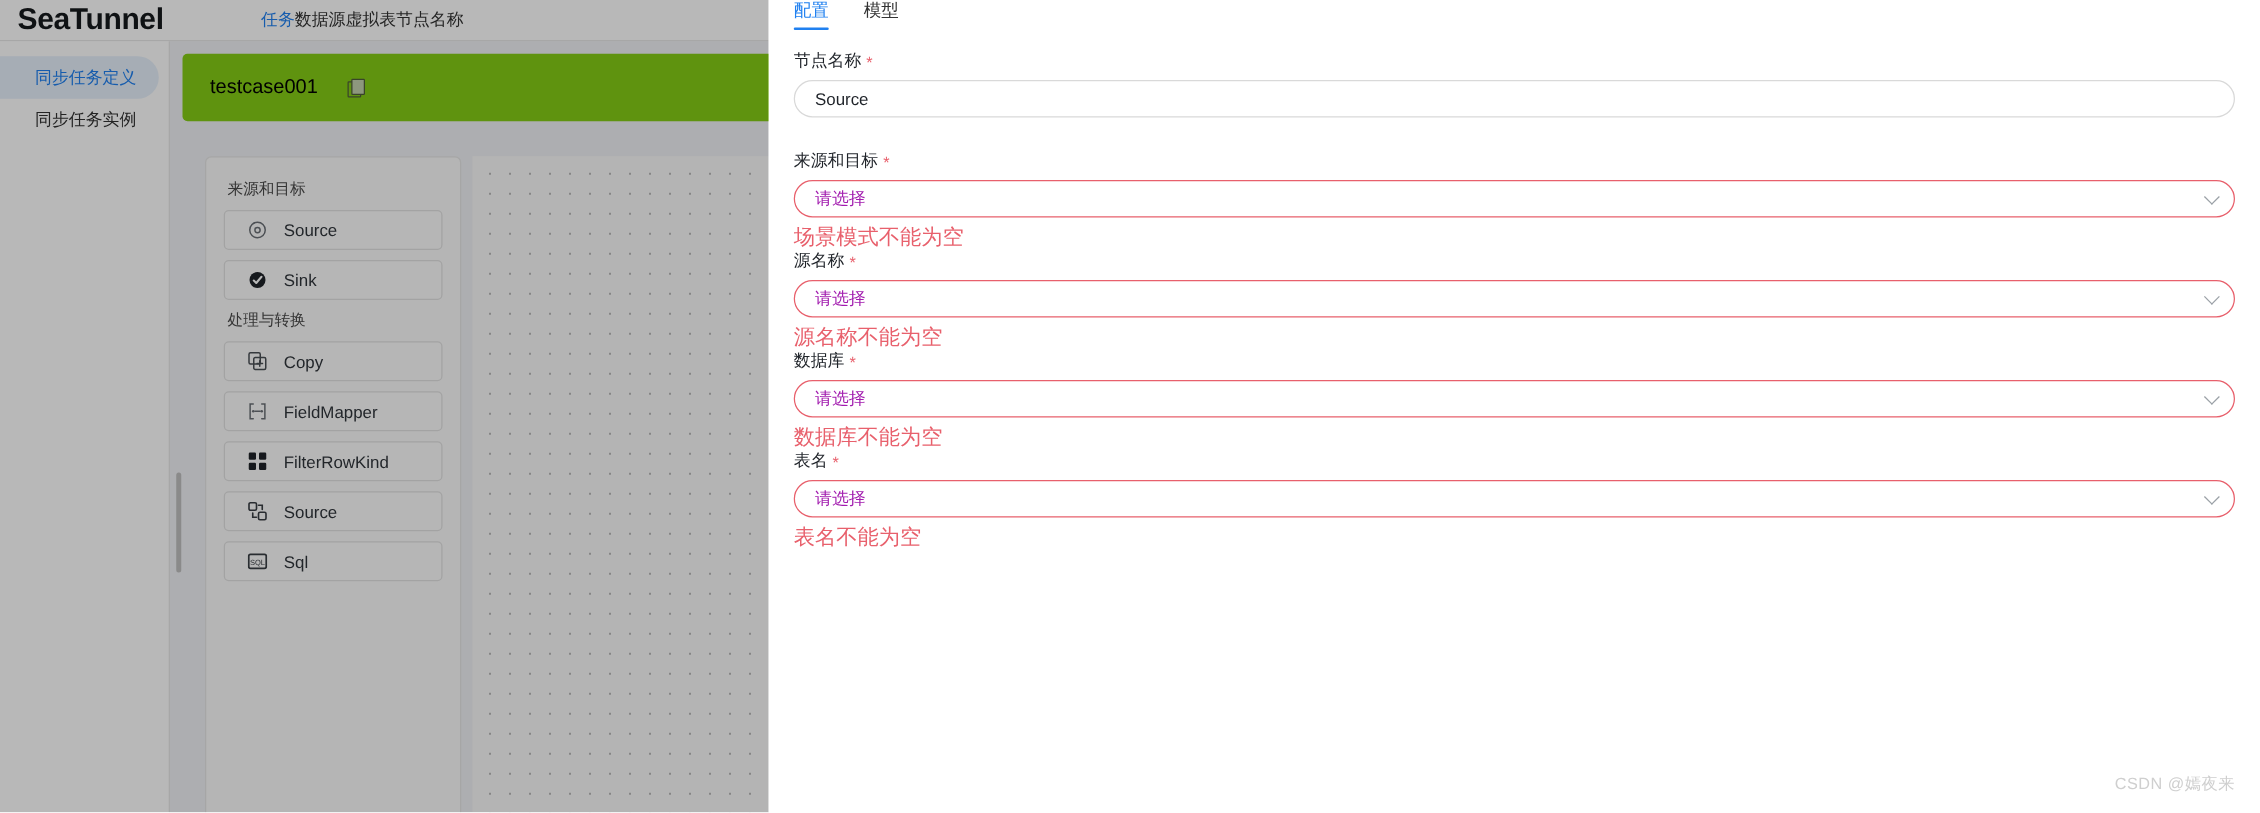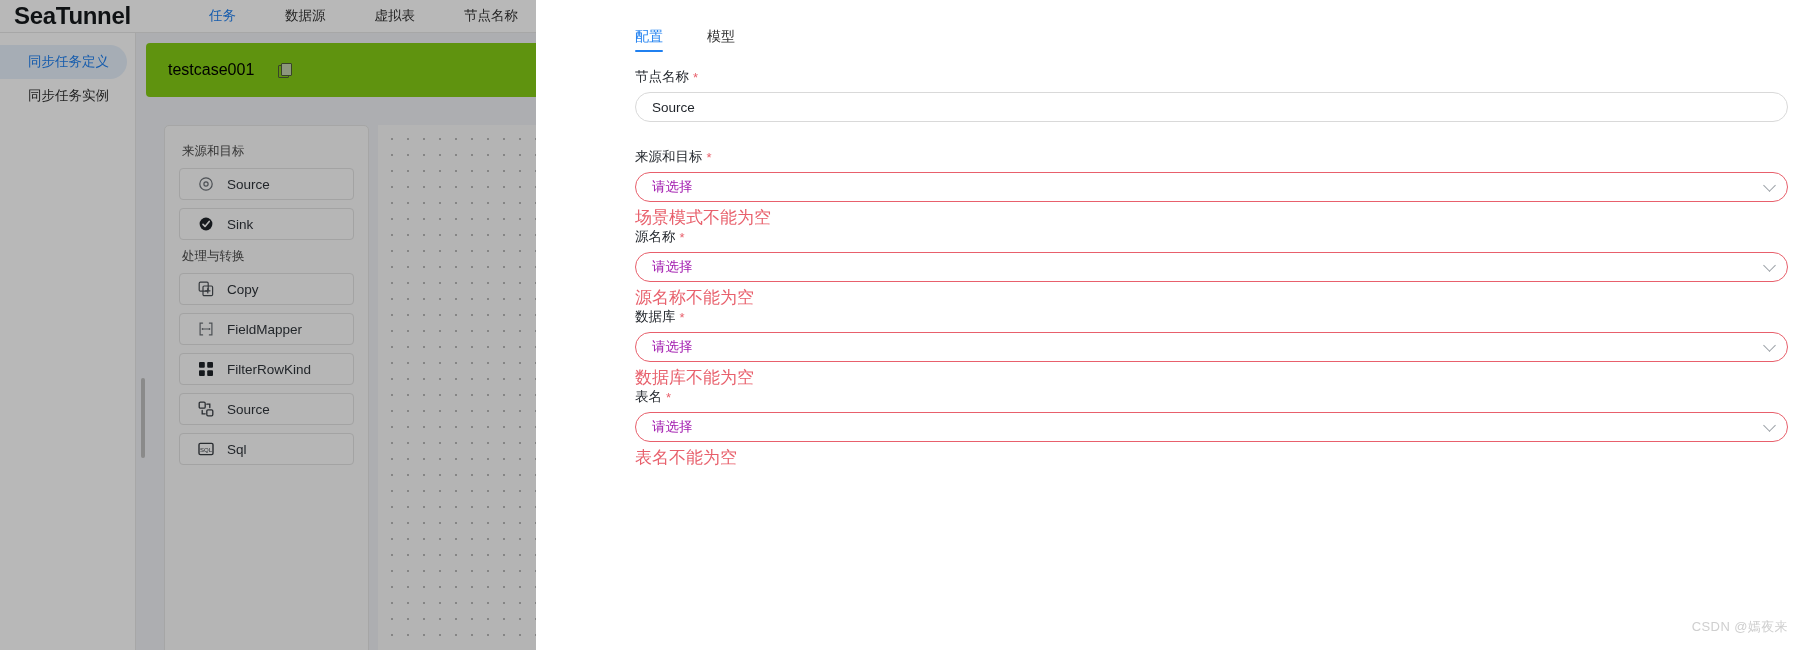--- a/index.html
+++ b/index.html
@@ -8,21 +8,21 @@
     overflow: hidden;
     font-family: "Liberation Sans", "DejaVu Sans", sans-serif;
     background: #ffffff;
   }
 
   #app { position: relative; width: 1808px; height: 650px; }
 
   
   .backdrop {
     position: absolute; left: 0; top: 0;
-    width: 536px; height: 650px;
+    width: 615px; height: 650px;
     overflow: hidden;
     background: #f5f5f5;
     text-decoration: underline;
   }
   .backdrop-inner {
     position: absolute; left: 0; top: 0;
     width: 615px; height: 650px;
   }
   
   .dim-veil {
@@ -42,21 +42,21 @@
     display: flex; align-items: center;
   }
   .brand {
     font-size: 24px; font-weight: bold; color: #16191c;
     letter-spacing: -0.3px;
     margin-left: 14px;
     line-height: 1;
   }
   .nav {
     display: flex; align-items: center;
-    margin-left: 78px; gap: 49px;
+    margin-left: 78px; 
   }
   .nav-item {
     font-size: 13.5px; color: #333; white-space: nowrap;
   }
   .nav-item.active { color: #2080f0; }
 
   
   .sidebar {
     position: absolute; left: 0; top: 33px;
     width: 136px; height: 617px;
@@ -152,24 +152,23 @@
   
   .drawer {
     position: absolute; left: 615px; top: 0;
     width: 1193px; height: 650px;
     background: #ffffff;
     z-index: 100;
     overflow: hidden;
   }
   .tabs {
     display: flex; align-items: flex-start;
-    gap: 44px;
+    gap: 28px;
     padding: 0 0 0 20px;
     height: 28px;
-    margin-top: 28px;
   }
   .tab {
     font-size: 14px; color: #333;
     position: relative;
     padding-bottom: 6px;
   }
   .tab.active { color: #2080f0; }
   .tab.active::after {
     content: ""; position: absolute;
     left: 0; right: 0; bottom: 0;

